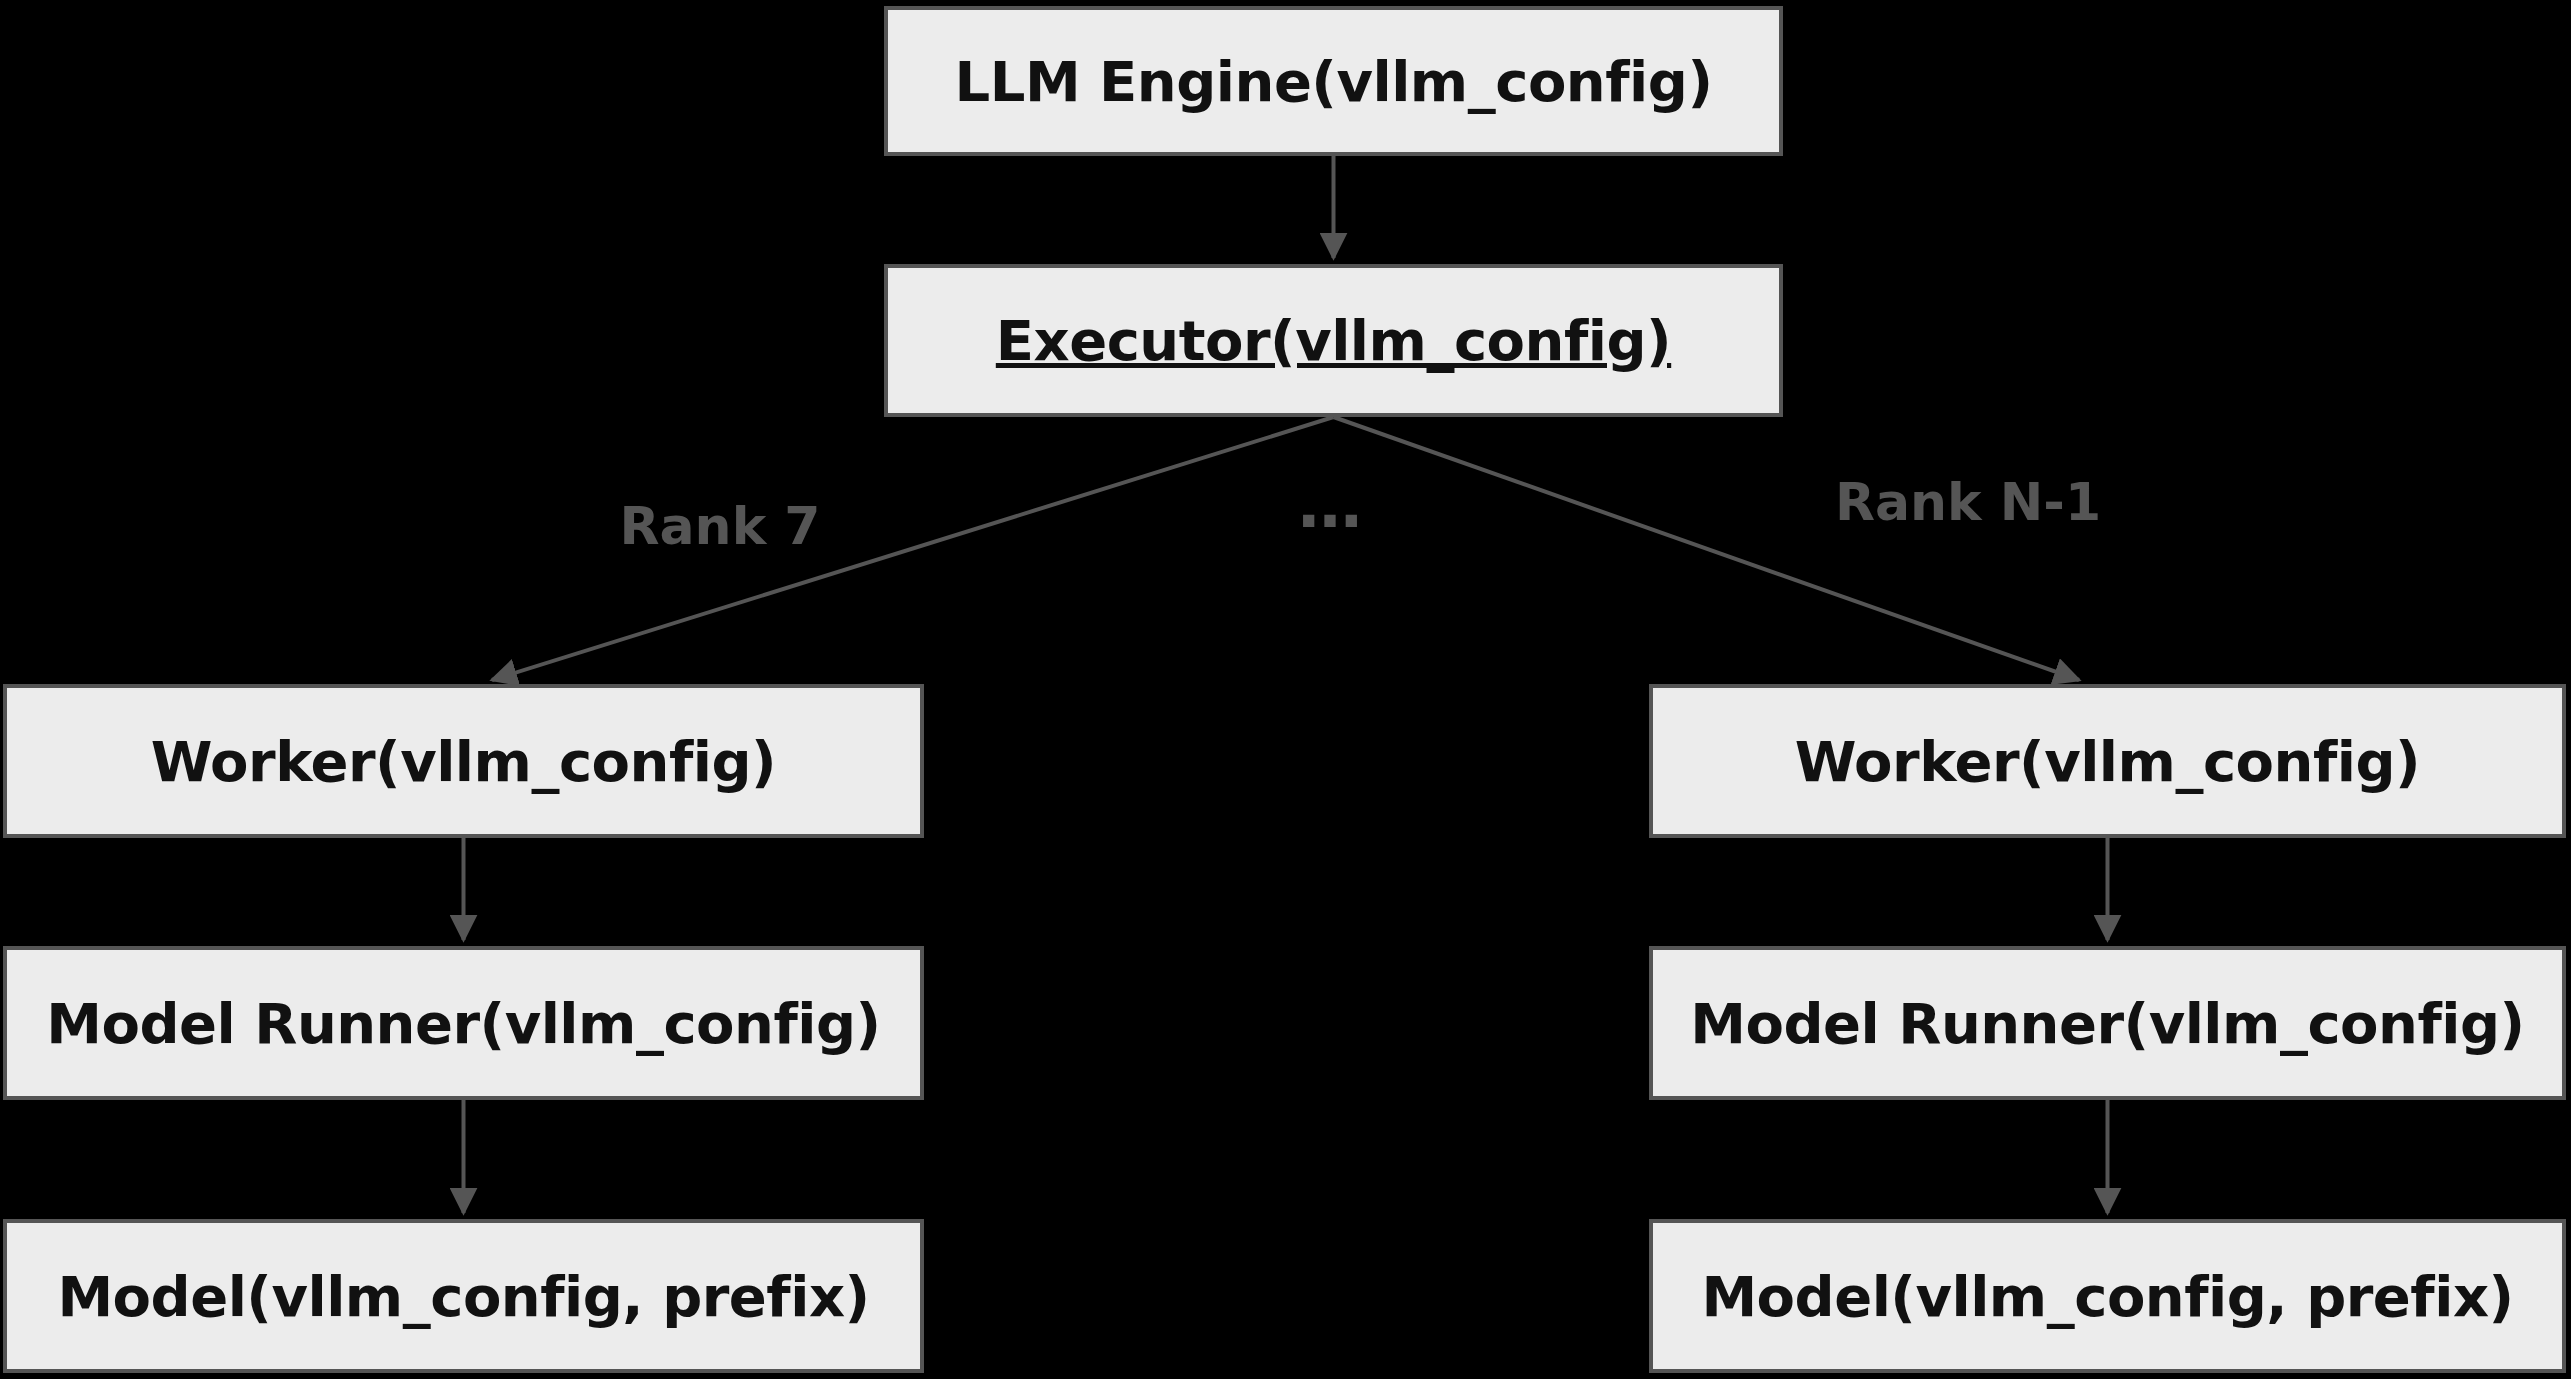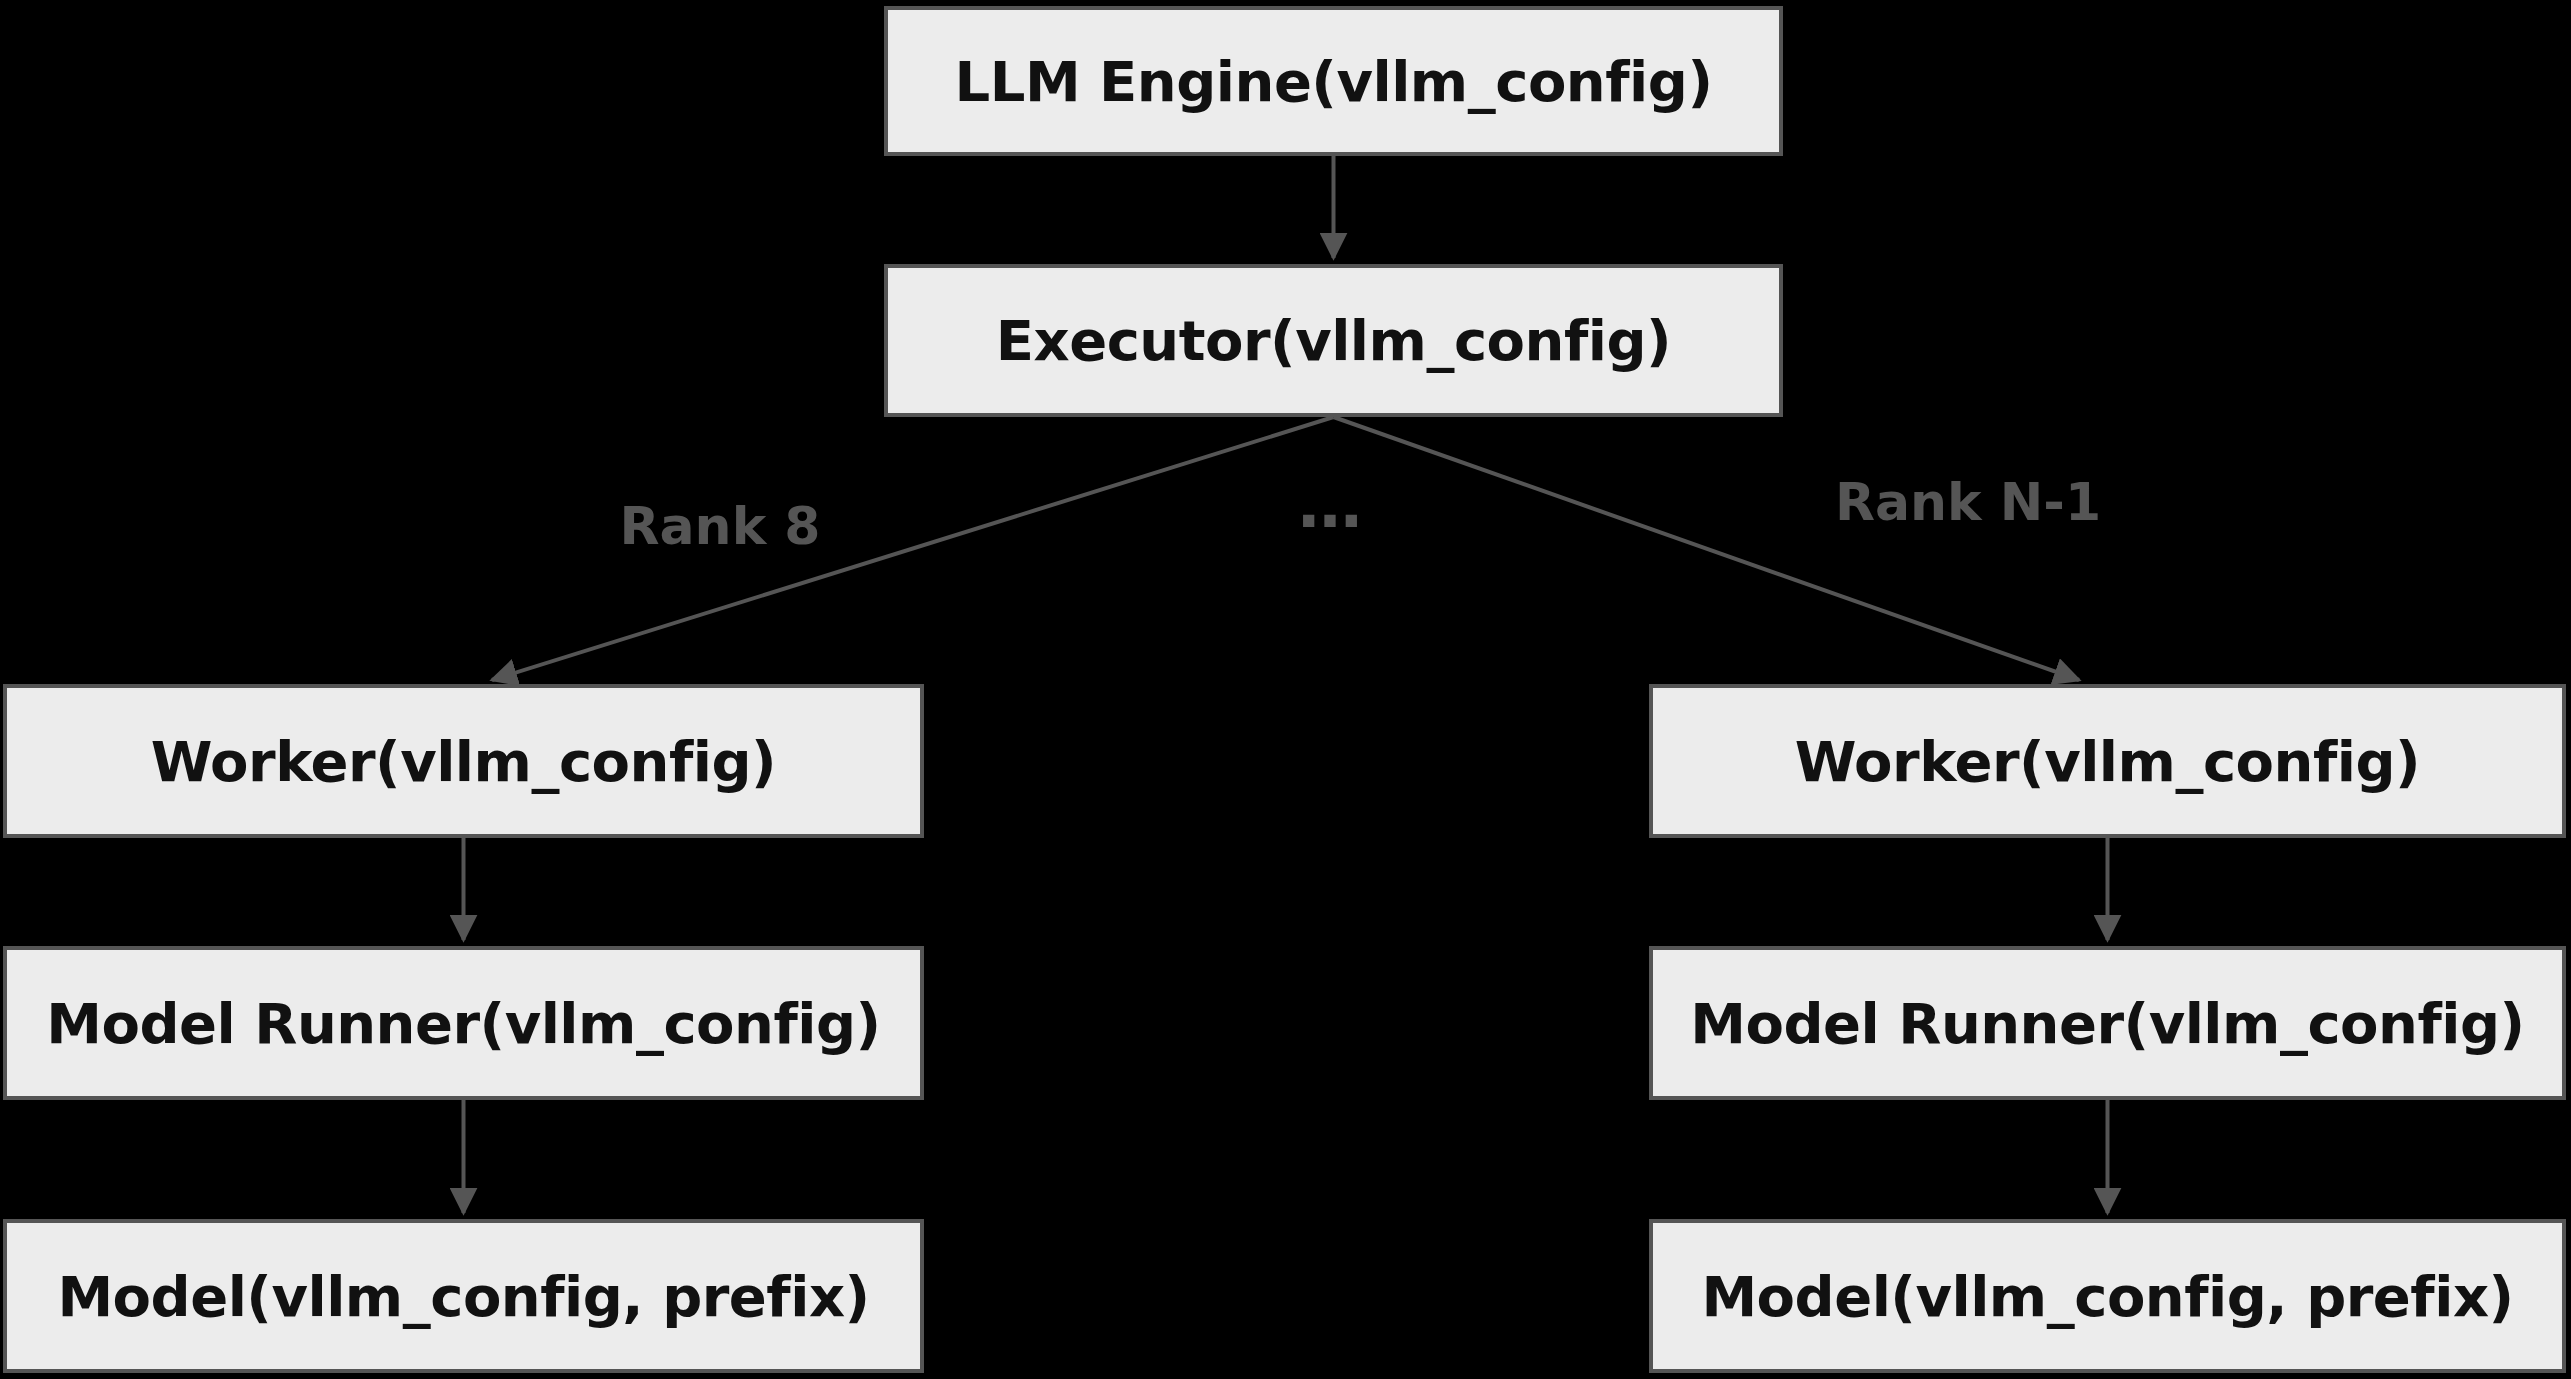--- a/index.html
+++ b/index.html
@@ -44,21 +44,21 @@
     color: var(--node-text);
     display: flex;
     align-items: center;
     justify-content: center;
     font-size: 56px;
     font-weight: 600;
     letter-spacing: -0.5px;
     white-space: nowrap;
   }
   .node-llm-engine        { left: 884px;  top: 6px;    width: 899px; height: 150px; }
-  .node-executor          { left: 884px;  top: 264px;  width: 899px; height: 153px; }
+  .node-executor          { left: 884px;  top: 264px;  width: 899px; height: 153px; text-decoration: underline; }
   .node-worker-left       { left: 3px;    top: 684px;  width: 921px; height: 154px; }
   .node-model-runner-left { left: 3px;    top: 946px;  width: 921px; height: 154px; }
   .node-model-left        { left: 3px;    top: 1219px; width: 921px; height: 154px; }
   .node-worker-right      { left: 1649px; top: 684px;  width: 917px; height: 154px; }
   .node-model-runner-right{ left: 1649px; top: 946px;  width: 917px; height: 154px; }
   .node-model-right       { left: 1649px; top: 1219px; width: 917px; height: 154px; }
   .edge-label {
     position: absolute;
     color: var(--edge-label);
     font-size: 52px;
@@ -95,21 +95,21 @@
   </svg>
 
   <div class="node node-llm-engine">
     <span>LLM Engine(vllm_config)</span>
   </div>
 
   <div class="node node-executor">
     <span>Executor(vllm_config)</span>
   </div>
 
-  <div class="edge-label label-rank-0">Rank 8</div>
+  <div class="edge-label label-rank-0">Rank 7</div>
 
   <div class="edge-label label-ellipsis">…</div>
 
   <div class="edge-label label-rank-n-1">Rank N-1</div>
 
   <div class="node node-worker-left">
     <span>Worker(vllm_config)</span>
   </div>
 
   <div class="node node-model-runner-left">

